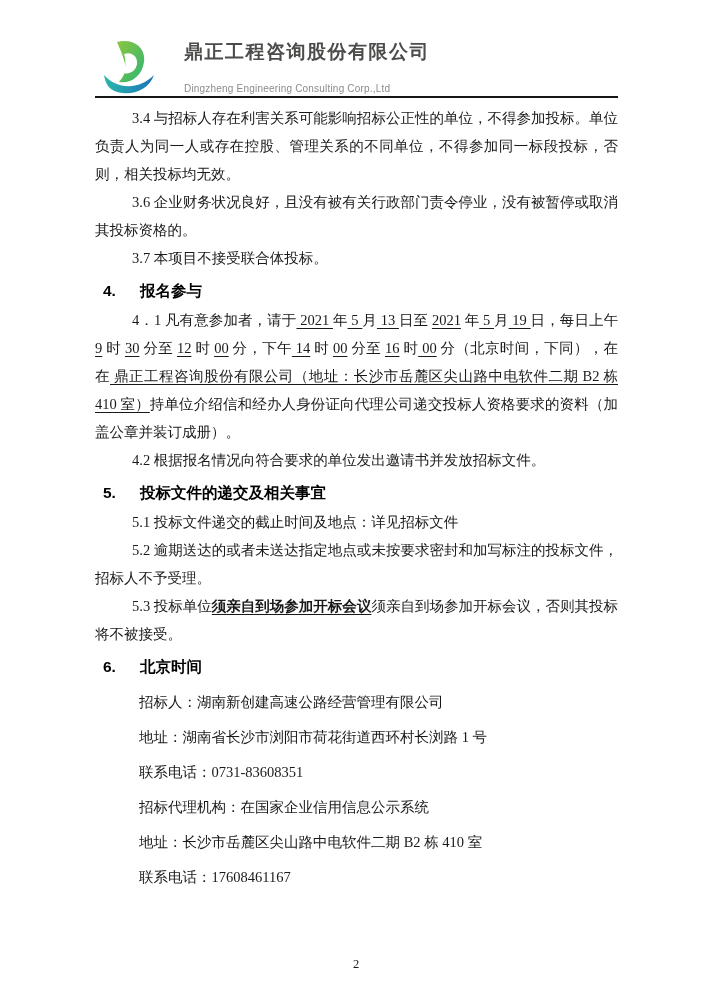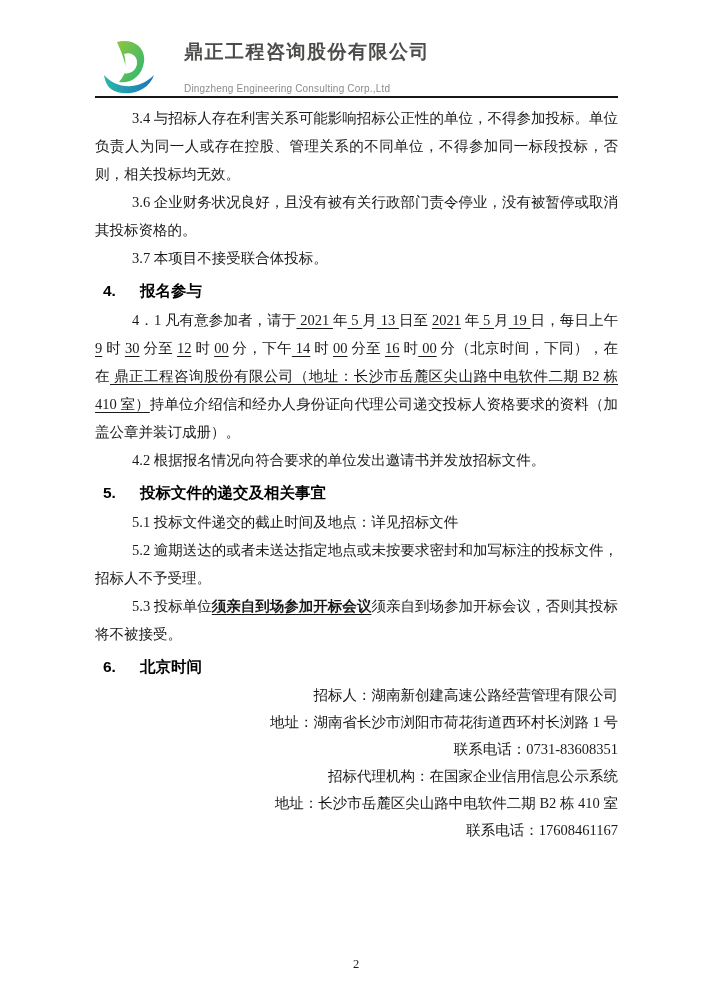--- a/index.html
+++ b/index.html
@@ -29,21 +29,21 @@
     position:absolute;left:95px;top:104px;width:523px;
     font-size:14.5px;line-height:28px;text-align:justify;
   }
   .p{margin:0;text-indent:37px;}
   .h{
     margin:5px 0 1px 0;text-indent:8px;text-align:left;
     font-family:"Liberation Sans","DejaVu Sans",sans-serif;
     font-weight:700;font-size:15.5px;color:#000;
   }
   .h .htext{margin-left:24px;}
-  .contact{margin:0;padding-left:36px;text-indent:0;text-align:right;line-height:27px;}
+  .contact{margin:8px;padding-left:36px;text-indent:0;text-align:left;line-height:27px;}
   .u{text-decoration:underline;text-underline-offset:3px;text-decoration-thickness:1px;}
   .b{font-weight:700;}
   
   .page-number{
     position:absolute;left:0;right:0;bottom:36px;
     text-align:center;font-size:12.5px;color:#191919;
     font-family:"Liberation Serif","DejaVu Serif",serif;
   }
 </style>
 </head>

